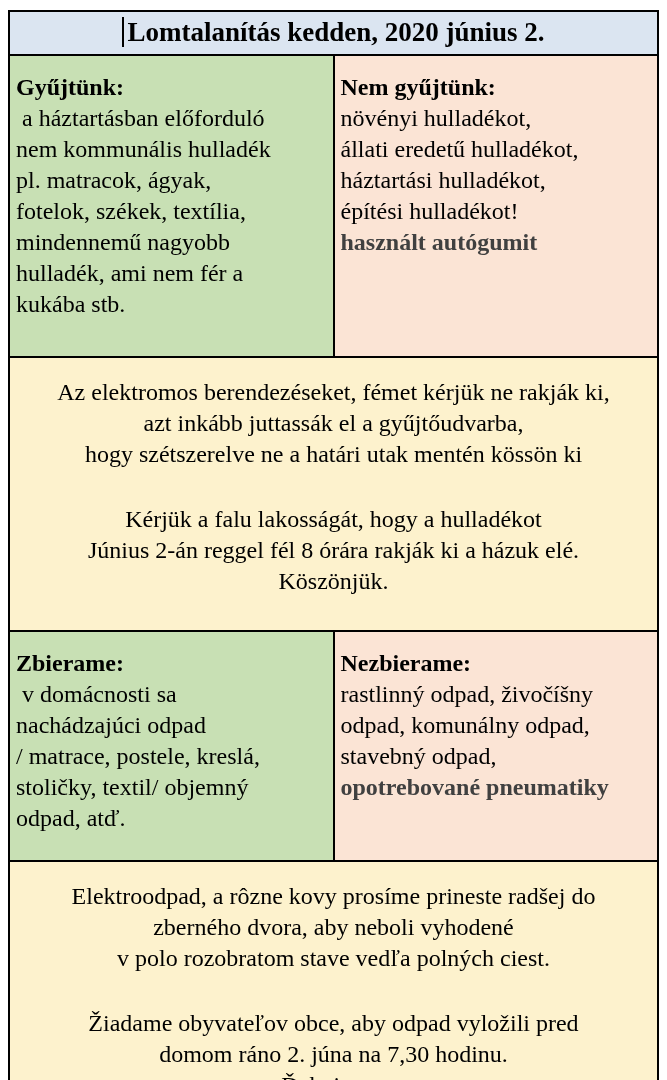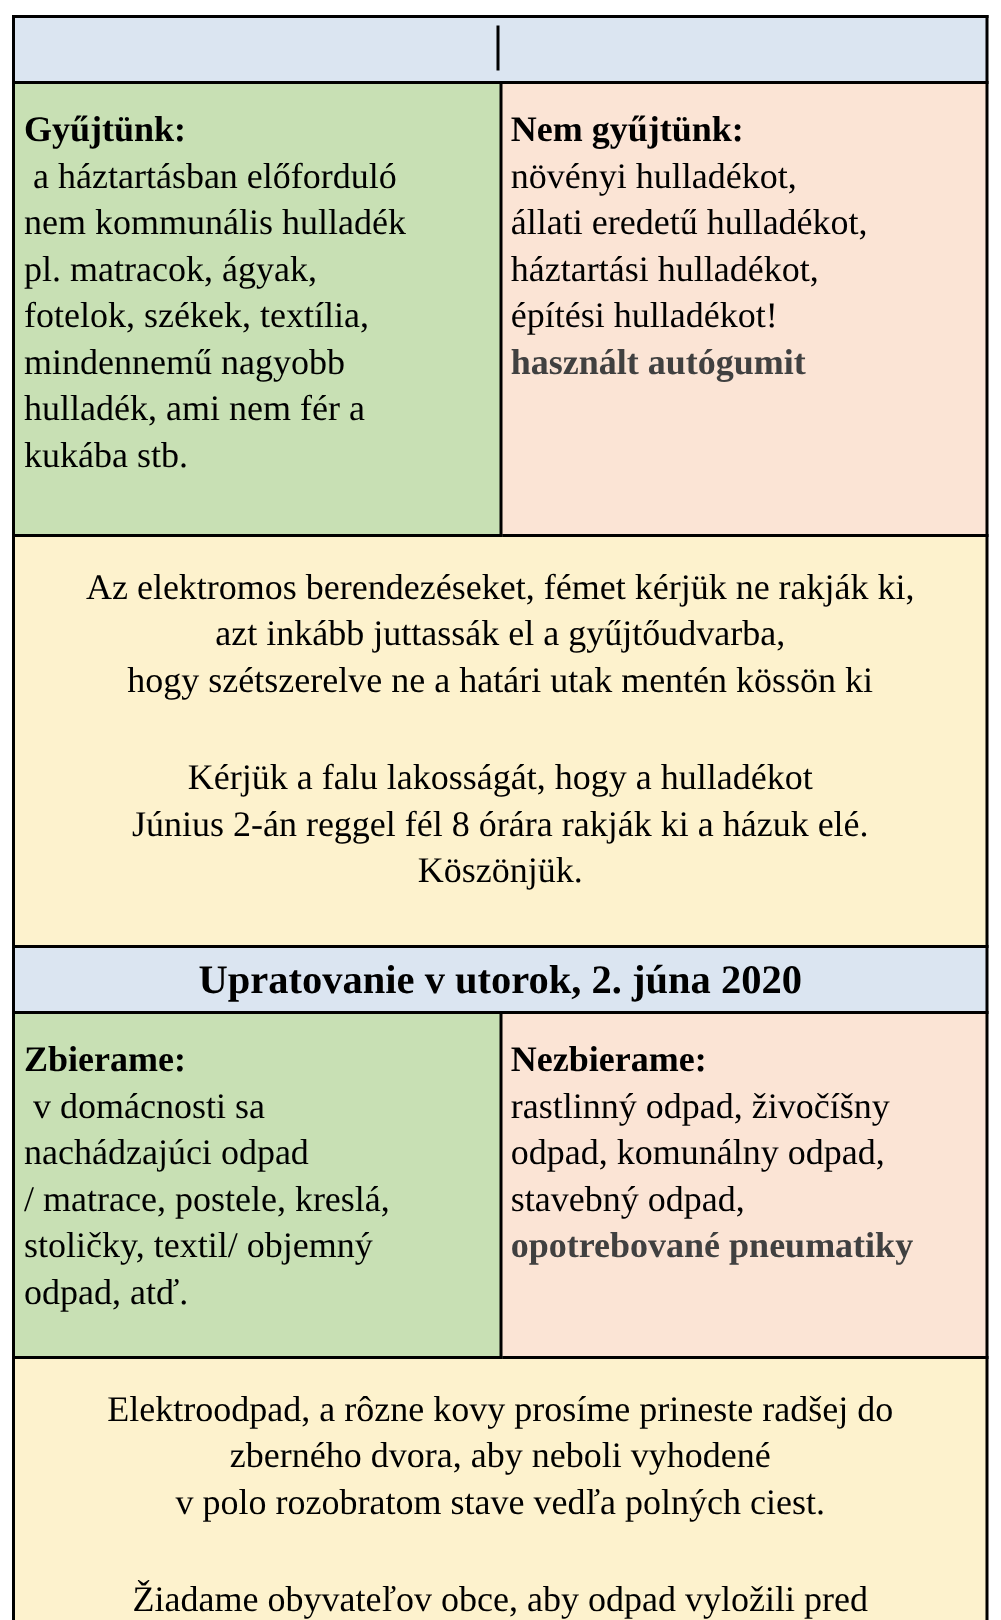--- a/index.html
+++ b/index.html
@@ -77,21 +77,21 @@
 </style>
 </head>
 <body>
 
 <div class="sheet">
   <table class="waste-table">
 
     <tbody>
         <tr>
       <td class="header" colspan="2">
-        <span class="text-cursor"></span>
+        <span class="text-cursor"></span><span>Lomtalanítás kedden, 2020 június 2.</span>
       </td>
     </tr>
     <tr>
       <td class="green col-left">
         <div class="cell-title">Gyűjtünk:</div>
         <div class="cell-body"> a háztartásban előforduló
 nem kommunális hulladék
 pl. matracok, ágyak,
 fotelok, székek, textília,
 mindennemű nagyobb
@@ -112,25 +112,20 @@
         <div class="note-block">Az elektromos berendezéseket, fémet kérjük ne rakják ki,
 azt inkább juttassák el a gyűjtőudvarba,
 hogy szétszerelve ne a határi utak mentén kössön ki</div>
         <div class="note-block note-gap">Kérjük a falu lakosságát, hogy a hulladékot
 Június 2-án reggel fél 8 órára rakják ki a házuk elé.
 Köszönjük.</div>
       </td>
     </tr>
 
     <tr>
-      <td class="header" colspan="2">
-        <span>Upratovanie v utorok, 2. júna 2020</span>
-      </td>
-    </tr>
-    <tr>
       <td class="green green2 col-left">
         <div class="cell-title">Zbierame:</div>
         <div class="cell-body"> v domácnosti sa
 nachádzajúci odpad
 / matrace, postele, kreslá,
 stoličky, textil/ objemný
 odpad, atď.</div>
       </td>
       <td class="pink">
         <div class="cell-title">Nezbierame:</div>

